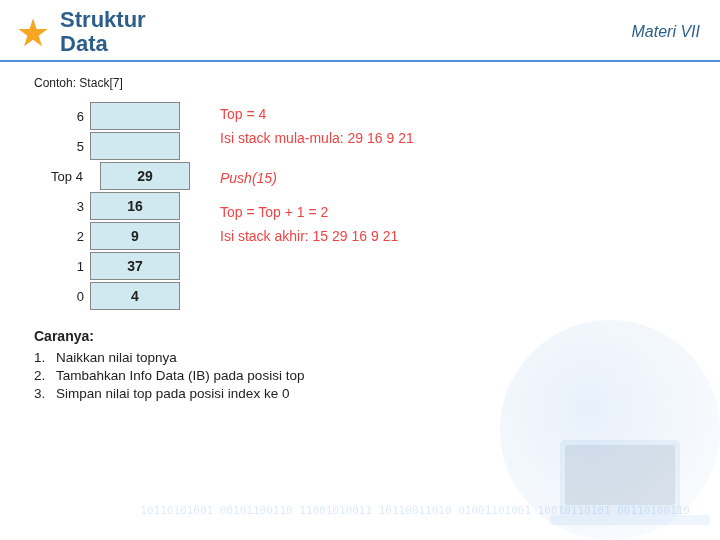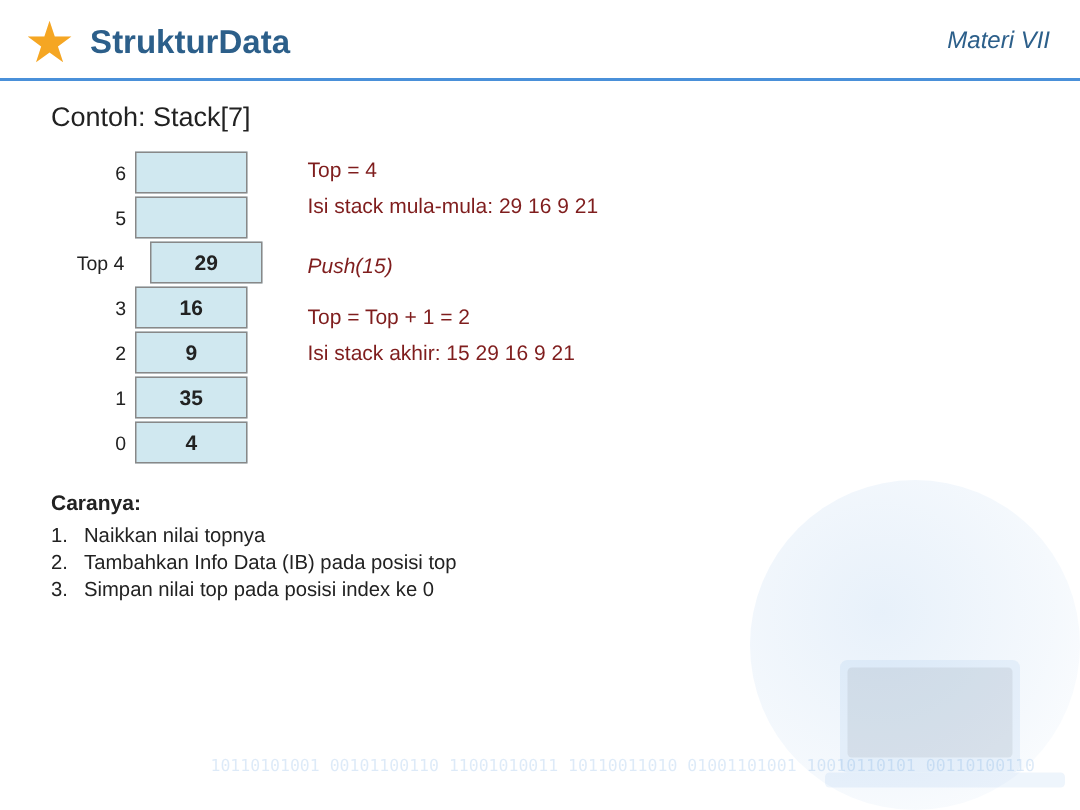--- a/index.html
+++ b/index.html
@@ -32,20 +32,21 @@
 
     .star-icon {
       font-size: 38px;
       color: #f5a623;
       line-height: 1;
       margin-top: 2px;
     }
 
     .header-title {
       display: flex;
+      flex-direction: column;
     }
 
     .title-line1 {
       font-size: 22px;
       font-weight: bold;
       color: #2c5f8a;
       line-height: 1.1;
     }
 
     .title-line2 {
@@ -69,21 +70,21 @@
     }
 
     .section-title {
       font-size: 17px;
       font-weight: bold;
       color: #222;
       margin-bottom: 8px;
     }
 
     .contoh-label {
-      font-size: 18px;
+      font-size: 12px;
       color: #222;
       margin-bottom: 12px;
       margin-left: 4px;
     }
 
     
     .diagram-area {
       display: flex;
       align-items: flex-start;
       gap: 30px;
@@ -105,21 +106,21 @@
 
     .row-label {
       width: 50px;
       text-align: right;
       font-size: 13px;
       color: #222;
       padding-right: 6px;
     }
 
     .stack-cell {
-      width: 75px;
+      width: 90px;
       height: 28px;
       border: 1.5px solid #888;
       background: #d0e8f0;
       display: flex;
       align-items: center;
       justify-content: center;
       font-size: 14px;
       font-weight: bold;
       color: #222;
     }
@@ -131,21 +132,21 @@
     
     .info-panel {
       display: flex;
       flex-direction: column;
       gap: 8px;
       padding-top: 4px;
     }
 
     .info-line {
       font-size: 14px;
-      color: #7f1d1d;
+      color: #ef4444;
     }
 
     
     .caranya-section {
       margin-top: 16px;
       margin-left: 4px;
     }
 
     .caranya-title {
       font-size: 14px;
@@ -261,21 +262,21 @@
         <div class="stack-row">
           <div class="row-label">3</div>
           <div class="stack-cell">16</div>
         </div>
         <div class="stack-row">
           <div class="row-label">2</div>
           <div class="stack-cell">9</div>
         </div>
         <div class="stack-row">
           <div class="row-label">1</div>
-          <div class="stack-cell">35</div>
+          <div class="stack-cell">37</div>
         </div>
         <div class="stack-row">
           <div class="row-label">0</div>
           <div class="stack-cell">4</div>
         </div>
       </div>
 
     <div class="info-panel">
       <div class="info-line">Top = 4</div>
       <div class="info-line">Isi stack mula-mula:  29 16  9  21</div>

